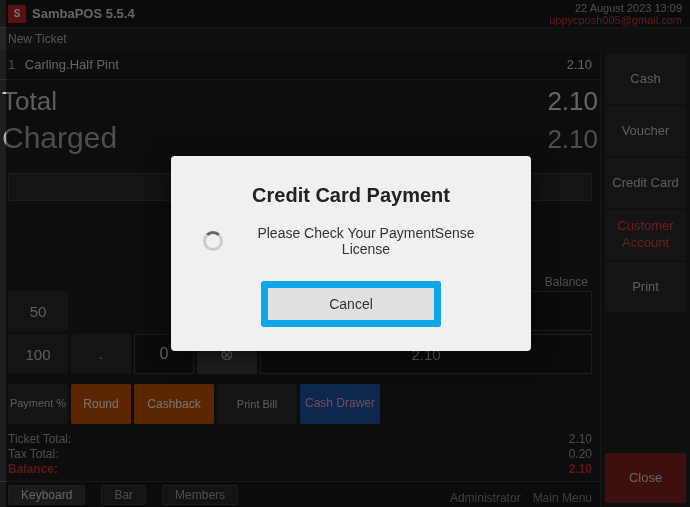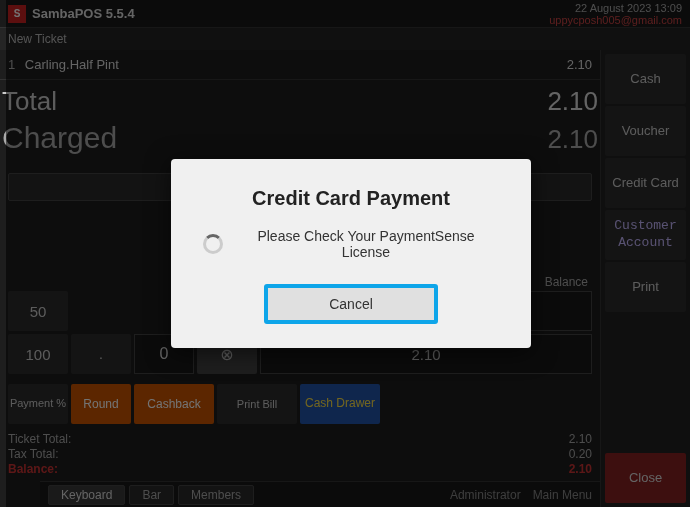--- a/index.html
+++ b/index.html
@@ -230,48 +230,47 @@
       color: #ccc;
       font-size: 12px;
       cursor: pointer;
       border-radius: 2px;
       display: flex;
       align-items: center;
       justify-content: center;
       text-align: center;
     }
     .action-btn.orange { background: #cc5500; color: white; }
-    .action-btn.blue { background: #2255aa; color: #fde047; font-size: 12px; }
+    .action-btn.blue { background: #2255aa; color: #f9a8d4; font-size: 12px; }
 
     
     .footer-totals {
       padding: 4px 8px;
       font-size: 12px;
       color: #aaa;
     }
     .footer-row {
       display: flex;
       justify-content: space-between;
       margin-bottom: 1px;
     }
     .footer-balance {
       color: #cc3333;
       font-weight: bold;
     }
 
     
     .tab-bar {
       display: flex;
-      align-items: center;
+      align-items: flex-end;
       padding: 2px 8px;
       background: #1a1a1a;
       border-top: 1px solid #333;
-      gap: 4px;
+      gap: 16px;
       height: 26px;
-      margin-left: 40px;
     }
     .tab-btn {
       padding: 2px 12px;
       background: #2a2a2a;
       border: 1px solid #444;
       color: #aaa;
       font-size: 12px;
       cursor: pointer;
       border-radius: 2px;
     }
@@ -307,21 +306,21 @@
       border-radius: 2px;
       display: flex;
       align-items: center;
       justify-content: center;
       text-align: center;
       padding: 6px 4px;
       min-height: 50px;
       line-height: 1.3;
     }
     .right-btn.red-btn { background: #882222; color: #ddd; margin-top: auto; }
-    .right-btn.dim { color: #c4b5fd; font-family: Liberation Mono, monospace; }
+    .right-btn.dim { color: #ef4444; }
 
     
     .modal-overlay {
       position: absolute;
       top: 0; left: 6px;
       width: 100%; height: 100%;
       background: rgba(0,0,0,0.55);
       display: flex;
       align-items: center;
       justify-content: center;
@@ -355,21 +354,21 @@
       border-top: 3px solid #666;
       border-radius: 50%;
       flex-shrink: 0;
     }
     .modal-message {
       font-size: 14px;
       color: #333;
     }
     .modal-cancel-btn {
       background: #e0e0e0;
-      border: 4px solid #0ea5e9;
+      border: 7px solid #0ea5e9;
       border-radius: 3px;
       padding: 8px 61px;
       font-size: 14px;
       color: #333;
       cursor: pointer;
       text-align: right;
     }
   </style>
 <style>@keyframes spin { to { transform: rotate(360deg); } } .spinner { animation: spin 1s linear infinite; }</style></head>
 <body>

